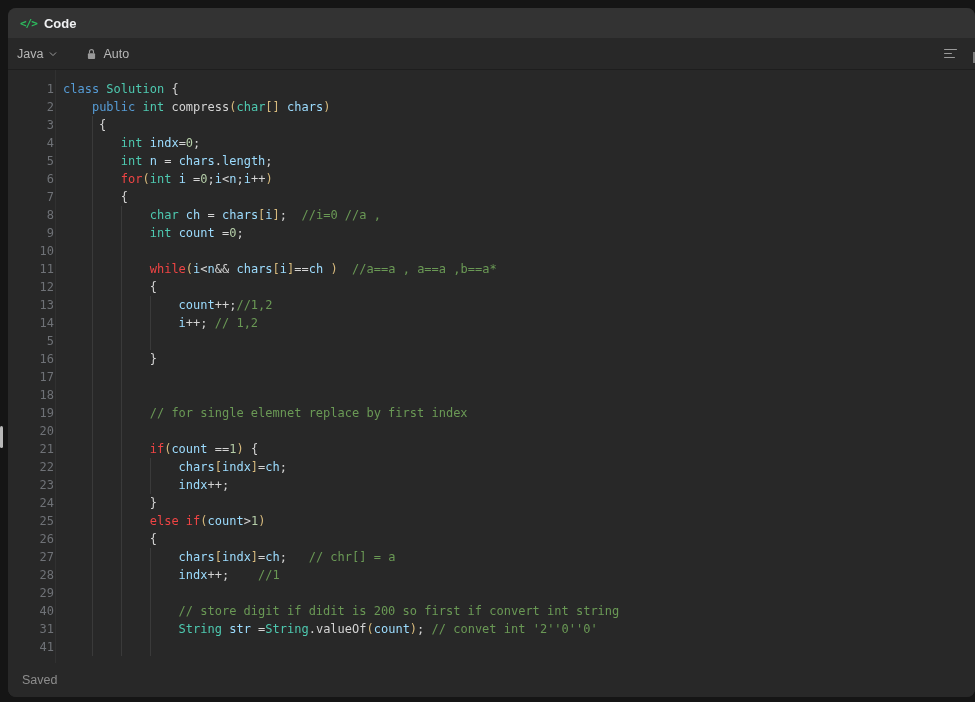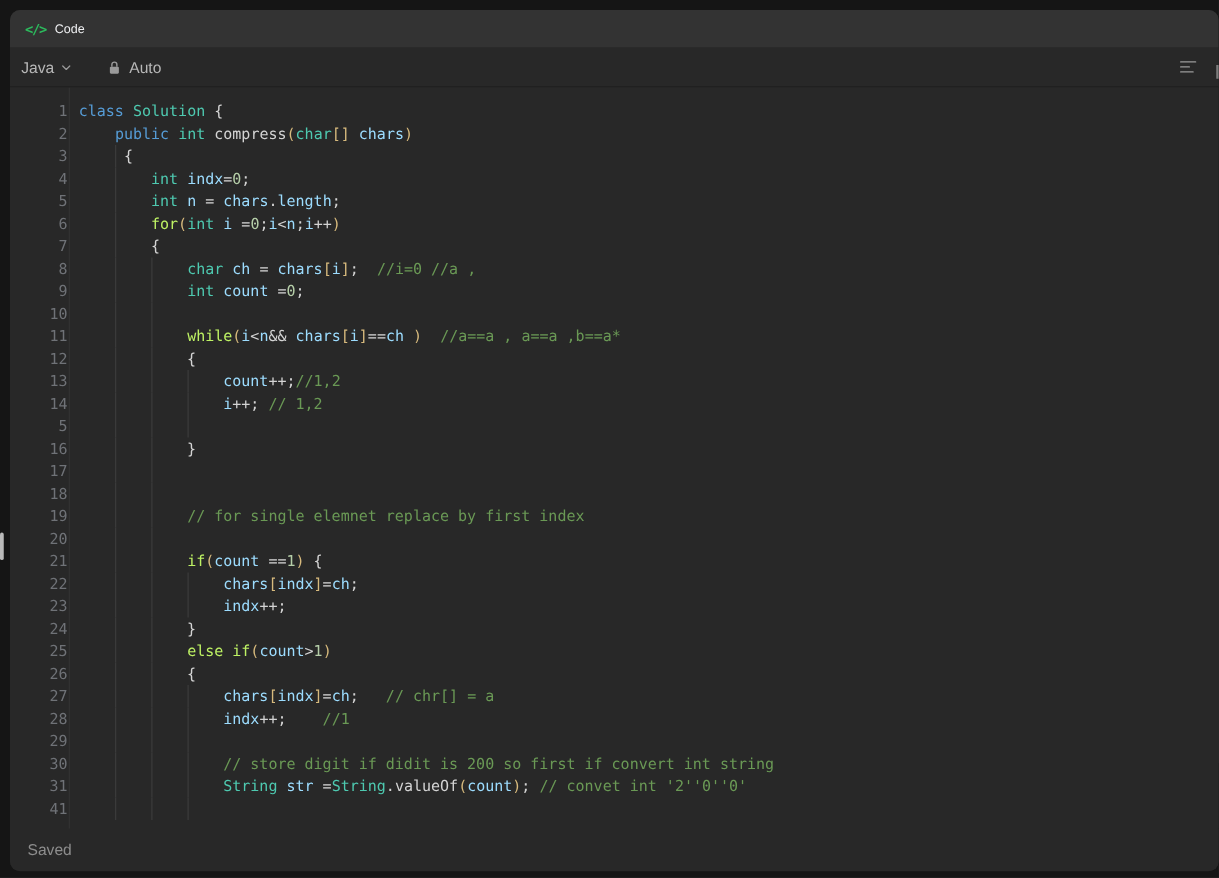--- a/index.html
+++ b/index.html
@@ -22,21 +22,21 @@
     height:30px; flex:0 0 30px;
     background:#333333;
     display:flex; align-items:center;
     padding:0 12px; gap:7px;
   }
   .code-glyph {
     font-family:"DejaVu Sans Mono", monospace;
     font-size:11px; font-weight:bold; color:#2cbb5d;
     letter-spacing:-1px;
   }
-  .title-text { color:#f0f1f3; font-size:10px; font-weight:normal; }
+  .title-text { color:#f0f1f3; font-size:13px; font-weight:bold; }
   
   .toolbar {
     height:32px; flex:0 0 32px;
     background:#282828;
     border-bottom:1px solid #1e1e1e;
     display:flex; align-items:center;
     padding:0 14px 0 9px;
   }
   .lang-btn {
     display:flex; align-items:center; gap:5px;
@@ -72,21 +72,21 @@
     flex:0 0 46px; text-align:right;
     color:#6f7277; user-select:none;
   }
   .code {
     margin-left:3px; padding-left:6px;
     position:relative; white-space:pre;
     color:#d4d4d4; flex:1;
   }
   .guide { position:absolute; top:0; bottom:0; width:1px; background:#3a3a3a; }
   .tk-kw  { color:#569cd6;text-align:right; }
-  .tk-ctl { color:#bef264; }
+  .tk-ctl { color:#ef4444; }
   .tk-ty  { color:#4ec9b0; }
   .tk-var { color:#9cdcfe; }
   .tk-num { color:#b5cea8; }
   .tk-cm  { color:#6a9955; }
   .tk-pl  { color:#d4d4d4; }
   .tk-fn  { color:#d4d4d4; }
   .tk-br  { color:#d7ba7d; }
   
   .footer {
     flex:0 0 34px; height:34px;
@@ -251,21 +251,21 @@
         </div>
         <div class="line">
           <span class="ln">28</span>
           <span class="code"><span class="guide" style="left: calc(4ch + 6px);"></span><span class="guide" style="left: calc(8ch + 6px);"></span><span class="guide" style="left: calc(12ch + 6px);"></span><span class="tk-pl">                </span><span class="tk-var">indx</span><span class="tk-pl">++;    </span><span class="tk-cm">//1</span></span>
         </div>
         <div class="line">
           <span class="ln">29</span>
           <span class="code"><span class="guide" style="left: calc(4ch + 6px);"></span><span class="guide" style="left: calc(8ch + 6px);"></span><span class="guide" style="left: calc(12ch + 6px);"></span></span>
         </div>
         <div class="line">
-          <span class="ln">30</span>
+          <span class="ln">40</span>
           <span class="code"><span class="guide" style="left: calc(4ch + 6px);"></span><span class="guide" style="left: calc(8ch + 6px);"></span><span class="guide" style="left: calc(12ch + 6px);"></span><span class="tk-pl">                </span><span class="tk-cm">// store digit if didit is 200 so first if convert int string</span></span>
         </div>
         <div class="line">
           <span class="ln">31</span>
           <span class="code"><span class="guide" style="left: calc(4ch + 6px);"></span><span class="guide" style="left: calc(8ch + 6px);"></span><span class="guide" style="left: calc(12ch + 6px);"></span><span class="tk-pl">                </span><span class="tk-ty">String</span><span class="tk-pl"> </span><span class="tk-var">str</span><span class="tk-pl"> =</span><span class="tk-ty">String</span><span class="tk-pl">.</span><span class="tk-fn">valueOf</span><span class="tk-br">(</span><span class="tk-var">count</span><span class="tk-br">)</span><span class="tk-pl">; </span><span class="tk-cm">// convet int '2''0''0'</span></span>
         </div>
         <div class="line">
           <span class="ln">41</span>
           <span class="code"><span class="guide" style="left: calc(4ch + 6px);"></span><span class="guide" style="left: calc(8ch + 6px);"></span><span class="guide" style="left: calc(12ch + 6px);"></span></span>
         </div>

